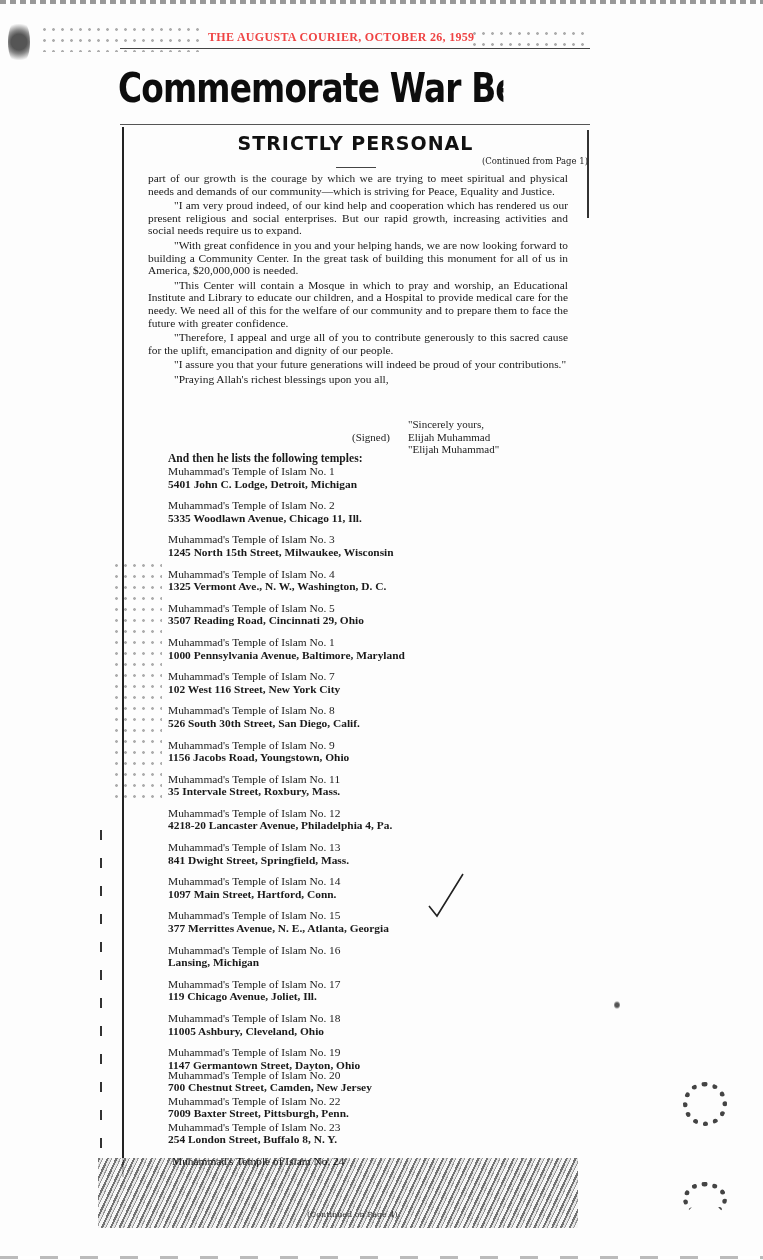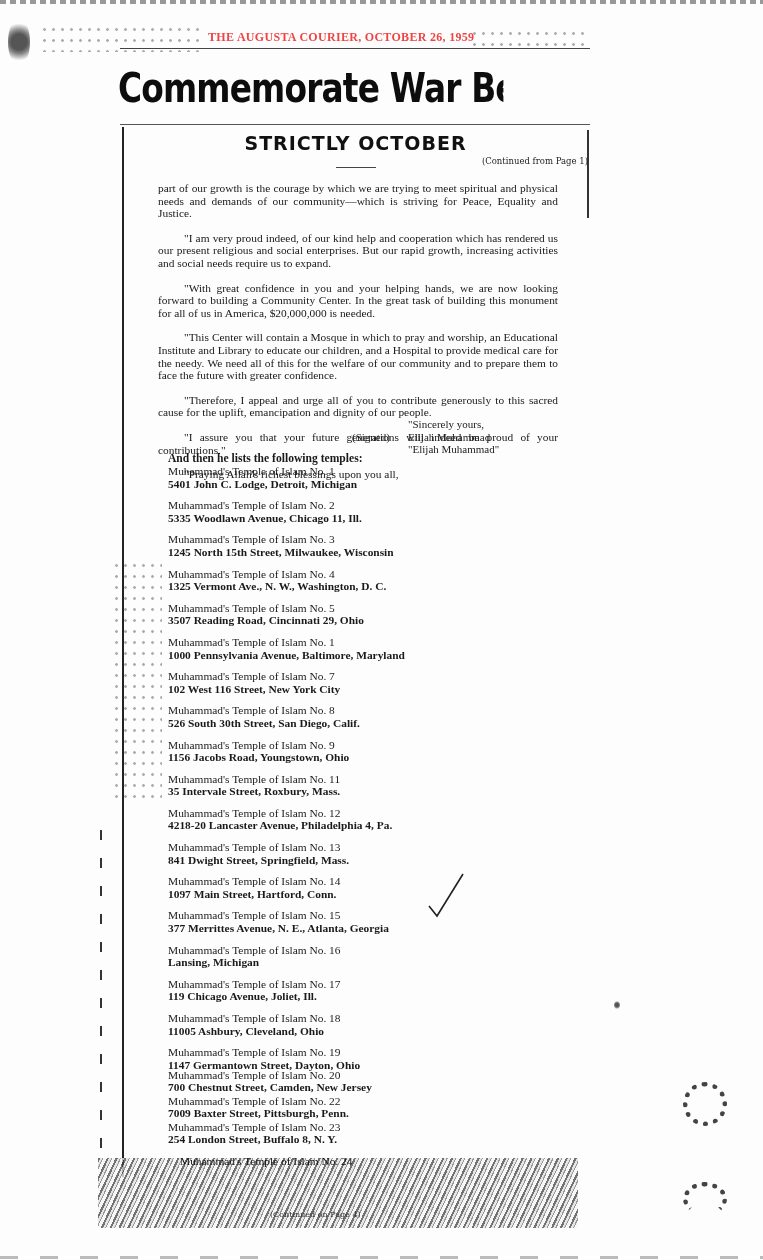--- a/index.html
+++ b/index.html
@@ -28,60 +28,60 @@
   .box-right { position:absolute; left:587px; top:130px; width:1.5px; height:88px; background:#333; }
   .col-title { position:absolute; left:123px; top:132px; width:465px; text-align:center;
     font-family:"DejaVu Sans", sans-serif; font-weight:bold; font-size:19px;
     letter-spacing:1px; color:#111; }
   .col-sub { position:absolute; left:123px; top:156px; width:465px; text-align:right;
     font-size:8.5px; color:#222; }
   .col-sub-rule { position:absolute; left:336px; top:167px; width:40px; height:1px; background:#444; }
   .body-text { position:absolute; left:146px; top:170px; width:424px;
     font-family:"Liberation Serif", serif; font-size:11.4px; line-height:12.6px;
     text-align:justify; color:#181818; }
-  .body-text p { margin:12px; }
+  .body-text p { margin:2px; }
   .body-text p.indent { text-indent:26px; }
   .sign-block { position:absolute; left:352px; top:418px; width:200px;
     font-family:"Liberation Serif", serif; font-size:11px; line-height:12.6px; color:#222; }
   .sign-row { display:flex; }
   .sign-label { width:56px; }
   .intro { position:absolute; left:168px; top:453px; font-family:"Liberation Serif", serif;
     font-size:11.6px; line-height:12.6px; font-weight:bold; color:#1a1a1a; }
   .temples { position:absolute; left:168px; top:465px; width:300px;
     font-family:"Liberation Serif", serif; font-size:11.4px; color:#1a1a1a; }
   .temple { height:34.2px; line-height:12.6px; white-space:nowrap; }
   .temple .addr { font-weight:bold; }
   .checkmark { position:absolute; left:427px; top:872px; width:40px; height:48px; }
   .smear { position:absolute; left:98px; top:1158px; width:480px; height:70px;
     background:repeating-linear-gradient(115deg,#444 0 2px,#ddd 2px 4px,#777 4px 5px,#f5f5f5 5px 8px);
     opacity:0.75; }
   .smear-text { position:absolute; left:172px; top:1155px; font-family:"Liberation Serif", serif;
-    font-size:11.4px; line-height:12.6px; color:#111; white-space:nowrap;margin-left:8px; }
-  .smear-foot { position:absolute; left:270px; top:1210px; font-size:8px; color:#333; }
+    font-size:11.4px; line-height:12.6px; color:#111; white-space:nowrap; }
+  .smear-foot { position:absolute; left:270px; top:1210px; font-size:8px; color:#333;padding-left:37px; }
   .margin-marks { position:absolute; left:100px; top:830px; width:8px; height:330px;
     background:repeating-linear-gradient(180deg,#333 0 10px,transparent 10px 28px); width:2px; }
   .dots { position:absolute; background:radial-gradient(#777 1px, transparent 1.5px); background-size:9px 11px; opacity:0.6; }
 </style>
 </head>
 <body>
 
 <div class="top-rule"></div>
 <div class="blot" style="left:8px;top:18px;width:22px;height:48px;"></div>
 <div class="dots" style="left:40px;top:24px;width:160px;height:28px;"></div>
 <div class="dots" style="left:470px;top:28px;width:120px;height:22px;"></div>
 
 <div class="masthead">THE AUGUSTA COURIER, OCTOBER 26, 1959</div>
 <div class="rule1"></div>
 <div class="headline">Commemorate War Between Th</div>
 <div class="rule2"></div>
 
 <div class="box-left"></div>
 <div class="box-right"></div>
 
-<div class="col-title">STRICTLY OCTOBER</div>
+<div class="col-title">STRICTLY PERSONAL</div>
 <div class="col-sub">(Continued from Page 1)</div>
 <div class="col-sub-rule"></div>
 
 <div class="body-text">
   <p>part of our growth is the courage by which we are trying to meet spiritual and physical needs and demands of our community—which is striving for Peace, Equality and Justice.</p>
   <p class="indent">"I am very proud indeed, of our kind help and cooperation which has rendered us our present religious and social enterprises. But our rapid growth, increasing activities and social needs require us to expand.</p>
   <p class="indent">"With great confidence in you and your helping hands, we are now looking forward to building a Community Center. In the great task of building this monument for all of us in America, $20,000,000 is needed.</p>
   <p class="indent">"This Center will contain a Mosque in which to pray and worship, an Educational Institute and Library to educate our children, and a Hospital to provide medical care for the needy. We need all of this for the welfare of our community and to prepare them to face the future with greater confidence.</p>
   <p class="indent">"Therefore, I appeal and urge all of you to contribute generously to this sacred cause for the uplift, emancipation and dignity of our people.</p>
   <p class="indent">"I assure you that your future generations will indeed be proud of your contributions."</p>

